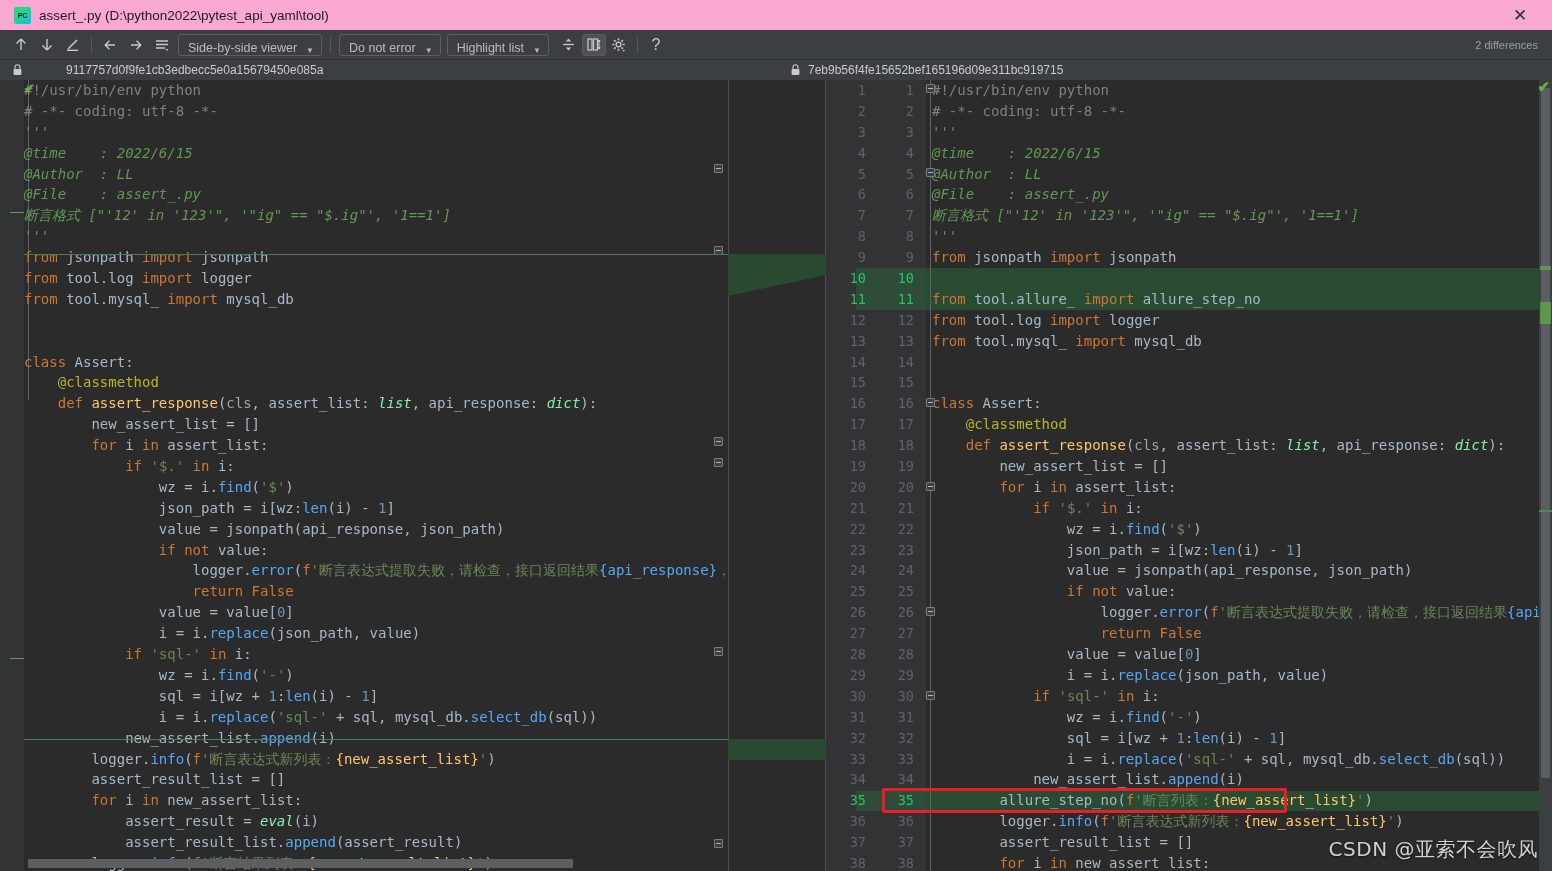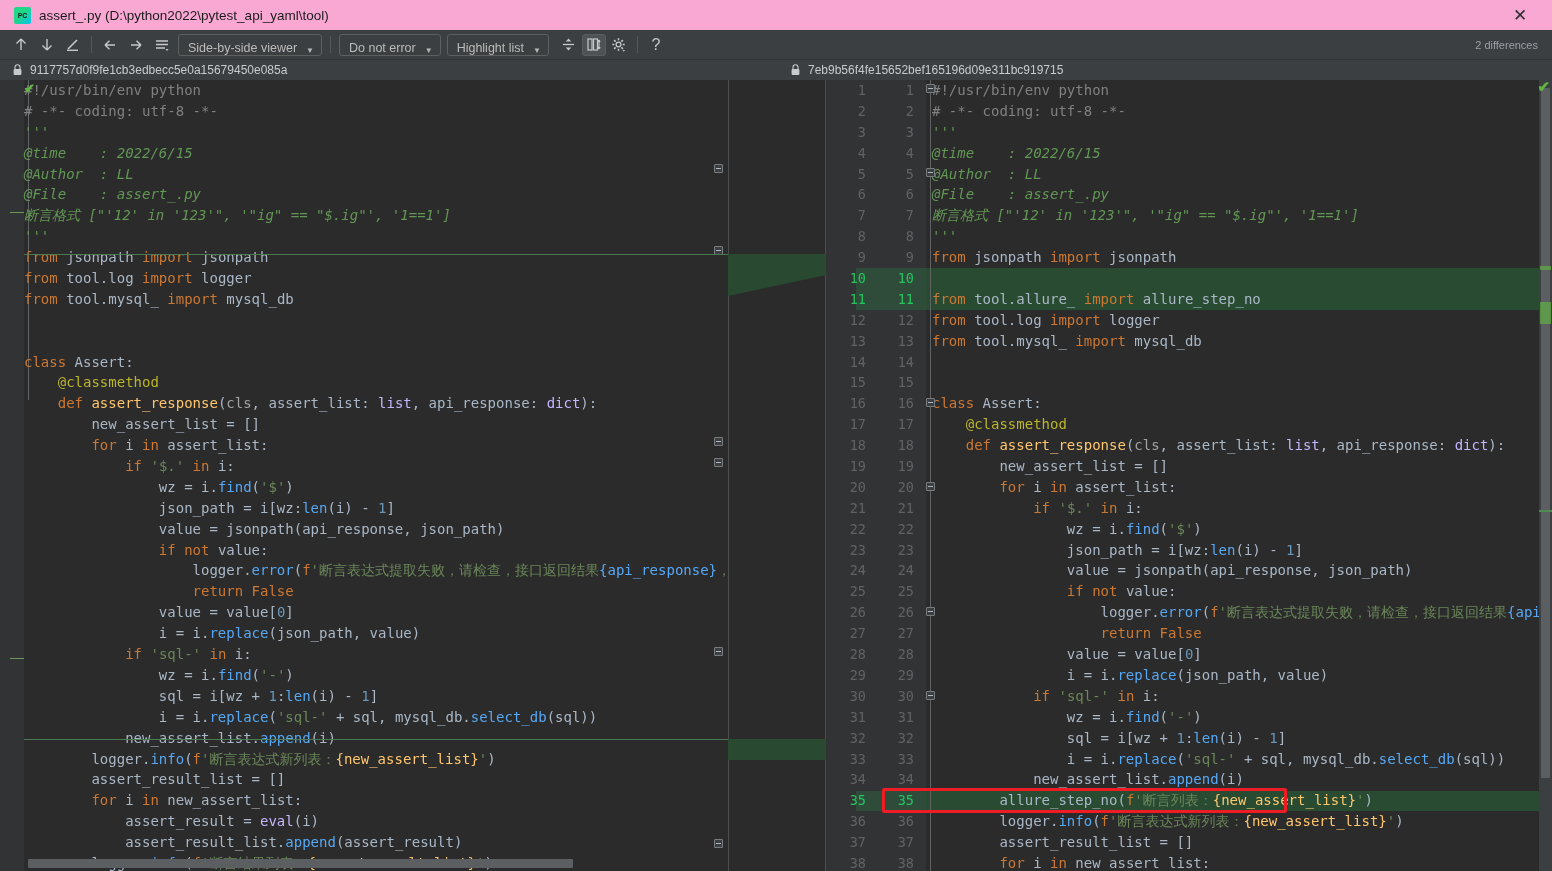--- a/index.html
+++ b/index.html
@@ -116,21 +116,21 @@
     width: 1552px; height: 20px;
     background: #3c3f41;
   }
   .rev {
     position: absolute; top: 0; height: 20px;
     display: flex; align-items: center;
     color: #c8cacc; font-size: 12px;
     font-family: "Liberation Sans", sans-serif;
     white-space: nowrap;
   }
-  .rev.left  { left: 12px; }
+  .rev.left  { left: 12px; gap: 36px; }
   .rev.right { left: 790px; }
   .lock-icon {
     width: 11px; height: 12px;
     margin-right: 7px;
     display: inline-block;
     position: relative;
     flex: 0 0 auto;
   }
 
   
@@ -232,21 +232,21 @@
 
   
   .c-comment { color: #808080; }
   .c-doc     { color: #629755; font-style: italic; }
   .c-kw      { color: #cc7832; }
   .c-fn      { color: #ffc66d; }
   .c-deco    { color: #bbb529; }
   .c-str     { color: #6a8759; }
   .c-num     { color: #6897bb; }
   .c-self    { color: #a3a3a3; }
-  .c-builtin { color: #c4b5fd; }
+  .c-builtin { color: #86efac; font-style: italic; }
   .c-call    { color: #56a8f5; }
   .c-plain   { color: #a9b7c6; }
 
   
   .divider {
     position: absolute; left: 728px; top: 80px;
     width: 98px; height: 791px;
     background: #2b2b2b;
   }
   .divider-line {
@@ -581,13 +581,14 @@
       <div class="marker green" style="right:1px; top:222px; height:22px;"></div>
       <div class="marker greenline" style="right:0px; top:430px;"></div>
       <div class="check-ok" style="right:2px; top:-1px;">✔</div>
     </div>
 
     <div class="check-ok" style="left:24px; top:2px; font-size:13px;">✔</div>
 
     <div class="redbox" style="left:882px; top:708px; width:405px; height:25px;"></div>
   </div>
 
+  <div class="watermark">CSDN @亚索不会吹风</div>
 </div>
 
 </body></html>

